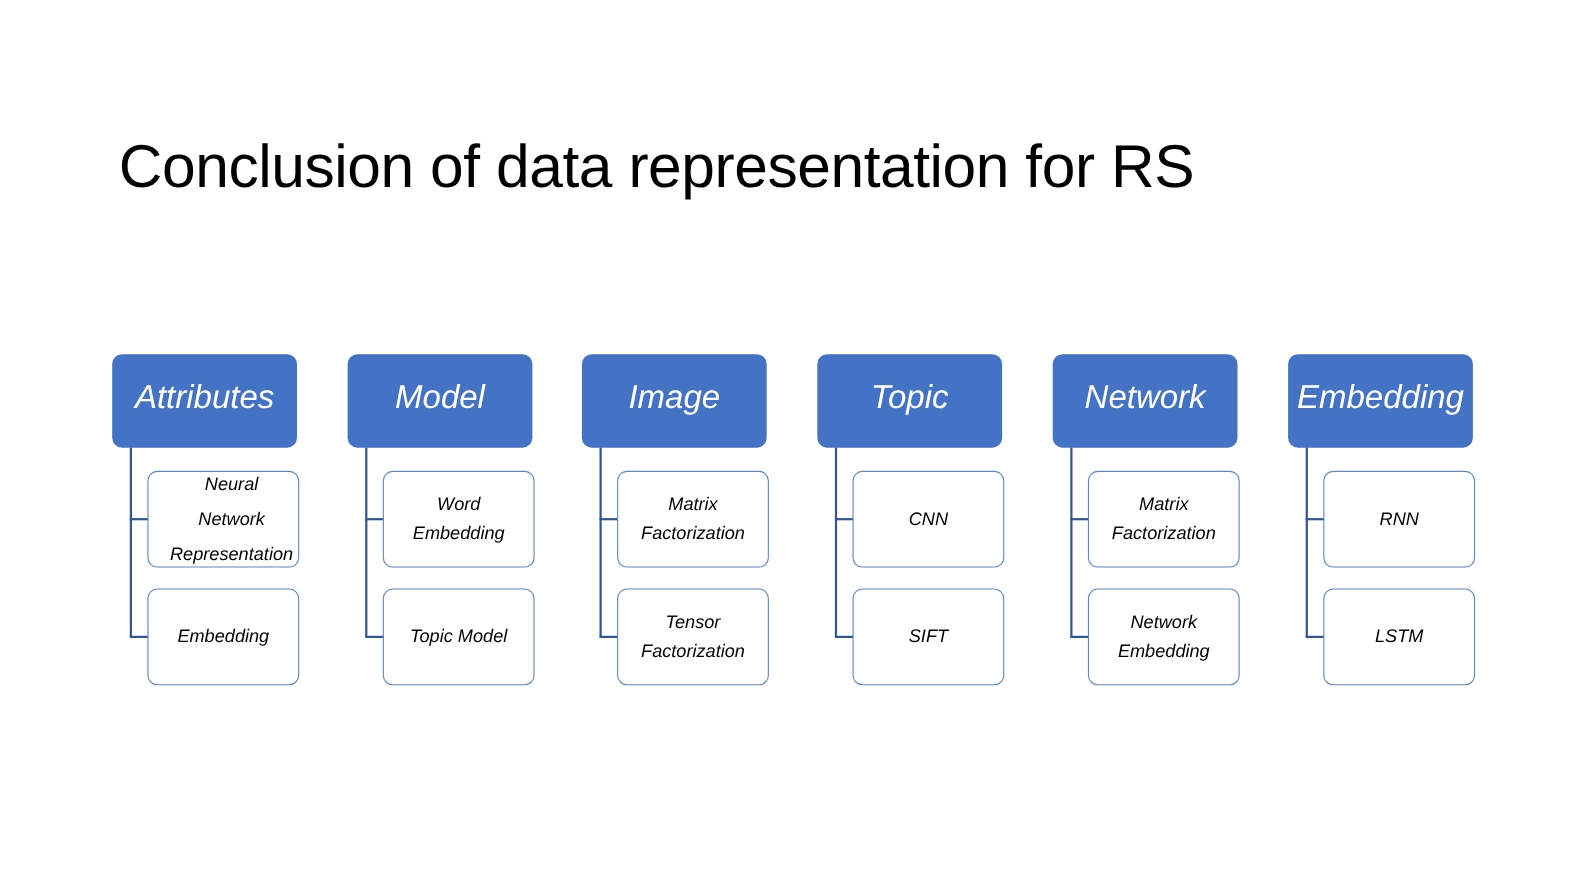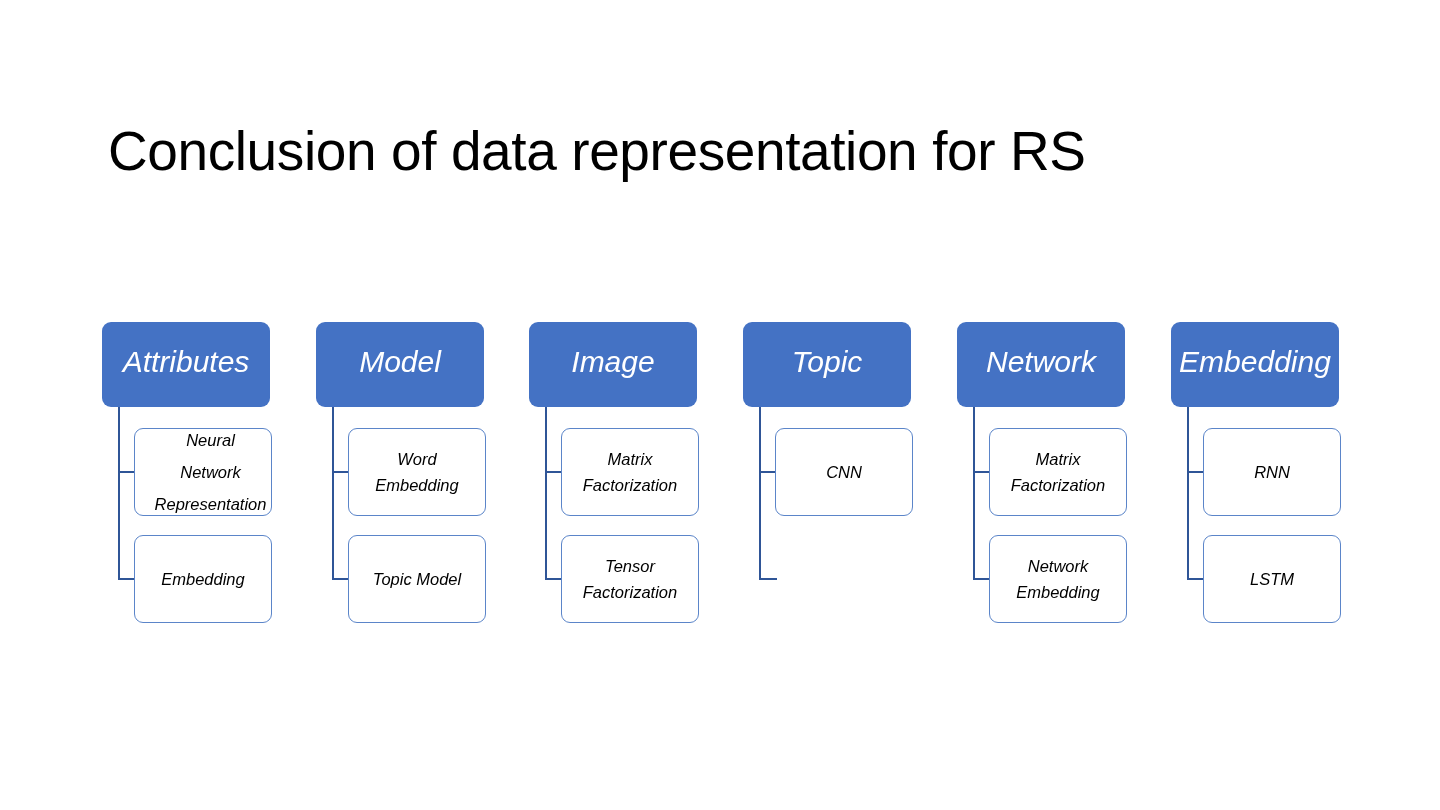--- a/index.html
+++ b/index.html
@@ -157,20 +157,21 @@
       <div class="child-box row1">Tensor
 Factorization</div>
     </div>
 
     <div class="column" style="left:743px;">
       <div class="col-header">Topic</div>
       <div class="connector-trunk" style="height:172px;"></div>
       <div class="connector-stub" style="top:149px;"></div>
       <div class="connector-stub" style="top:256px;"></div>
       <div class="child-box row0">CNN</div>
+      <div class="child-box row1">SIFT</div>
     </div>
 
     <div class="column" style="left:957px;">
       <div class="col-header">Network</div>
       <div class="connector-trunk" style="height:172px;"></div>
       <div class="connector-stub" style="top:149px;"></div>
       <div class="connector-stub" style="top:256px;"></div>
       <div class="child-box row0">Matrix
 Factorization</div>
       <div class="child-box row1">Network

